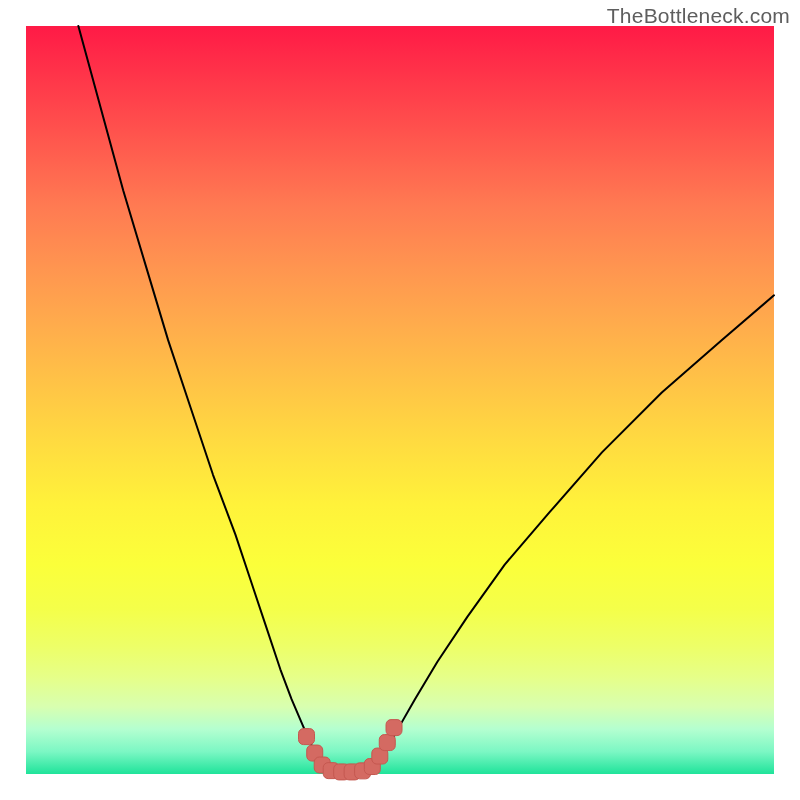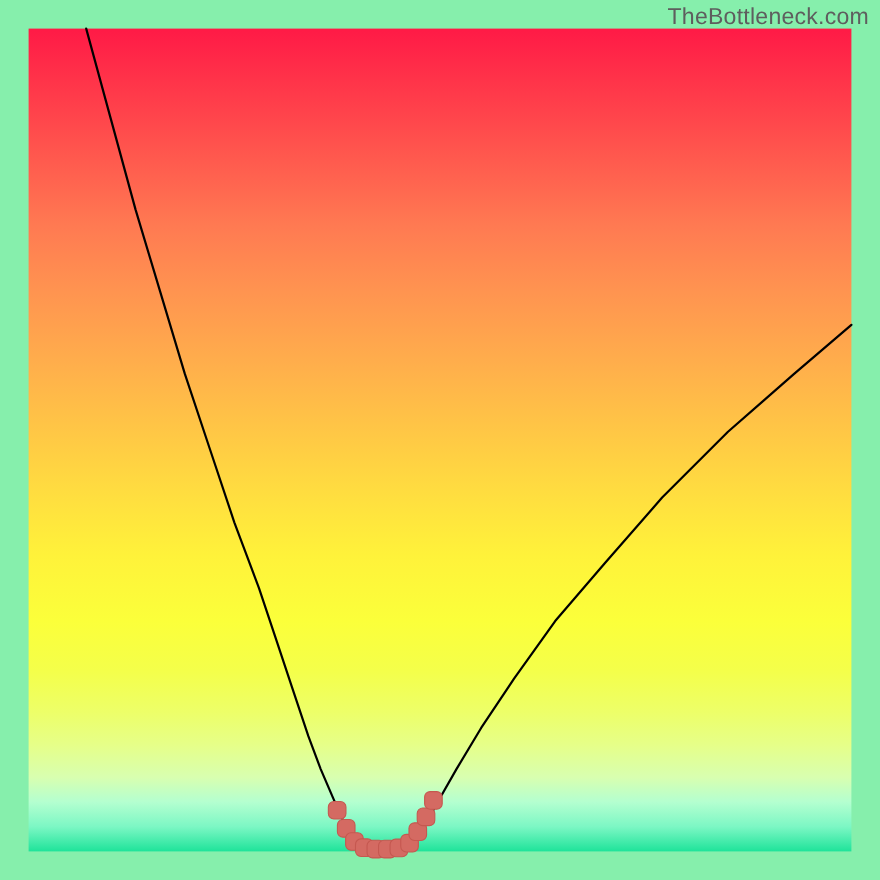--- a/index.html
+++ b/index.html
@@ -10,21 +10,21 @@
     background: #000000;
     overflow: hidden;
     font-family: Arial, Helvetica, sans-serif;
   }
   .frame {
     position: absolute;
     left: 0;
     top: 0;
     width: 800px;
     height: 800px;
-    background: #86efac;
+    background: #ffffff;
   }
   .plot {
     position: absolute;
     left: 26px;
     top: 26px;
     width: 748px;
     height: 748px;
     
     background: linear-gradient(to bottom,
       #ff1a46 0%,

